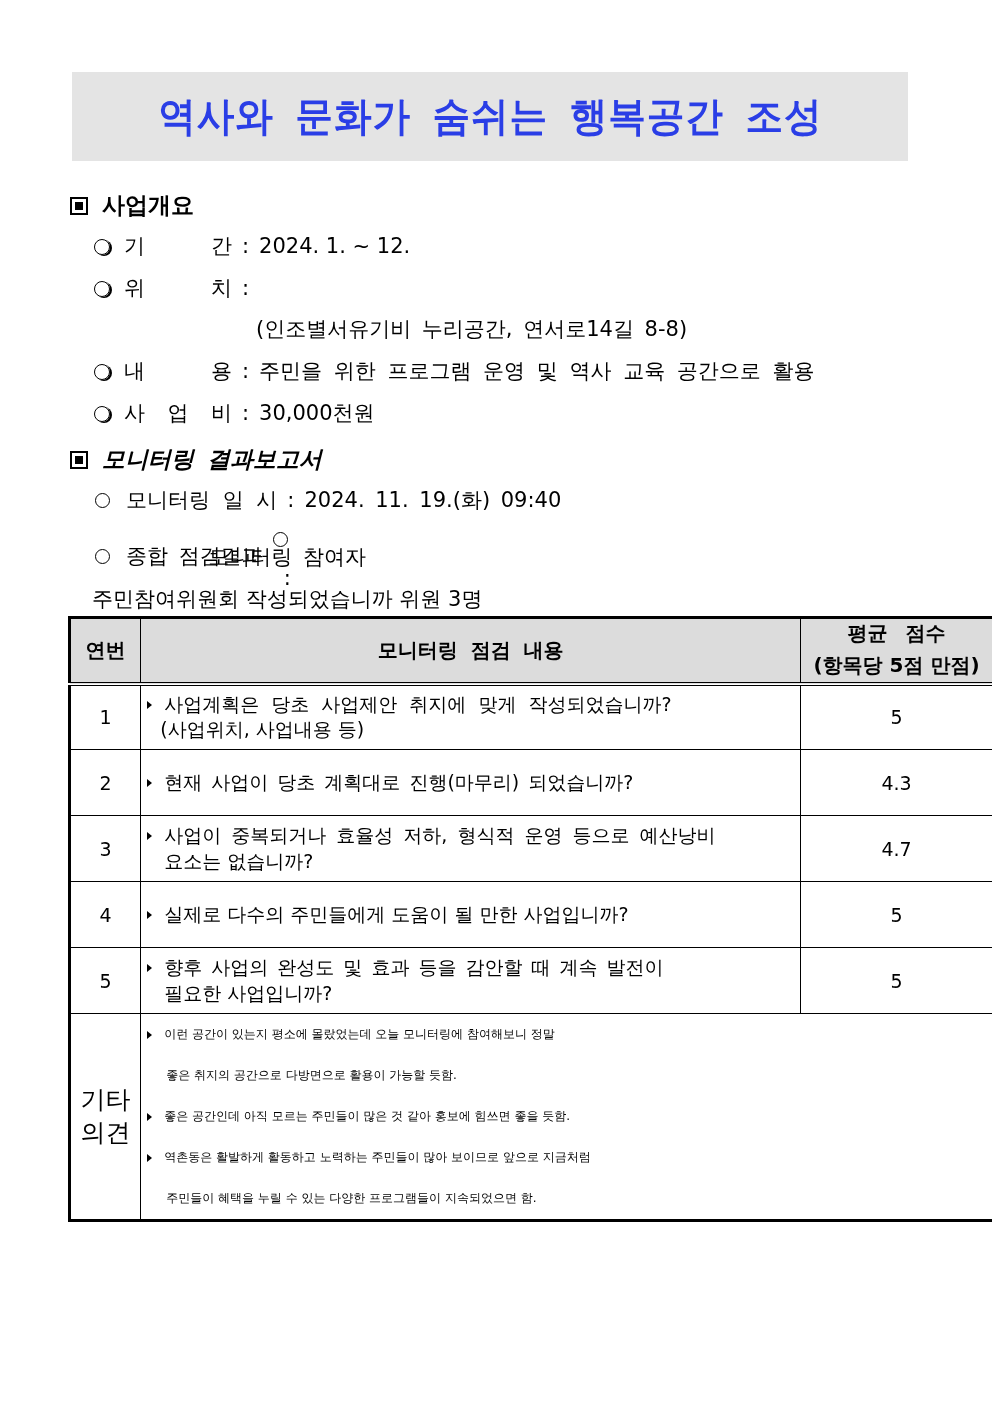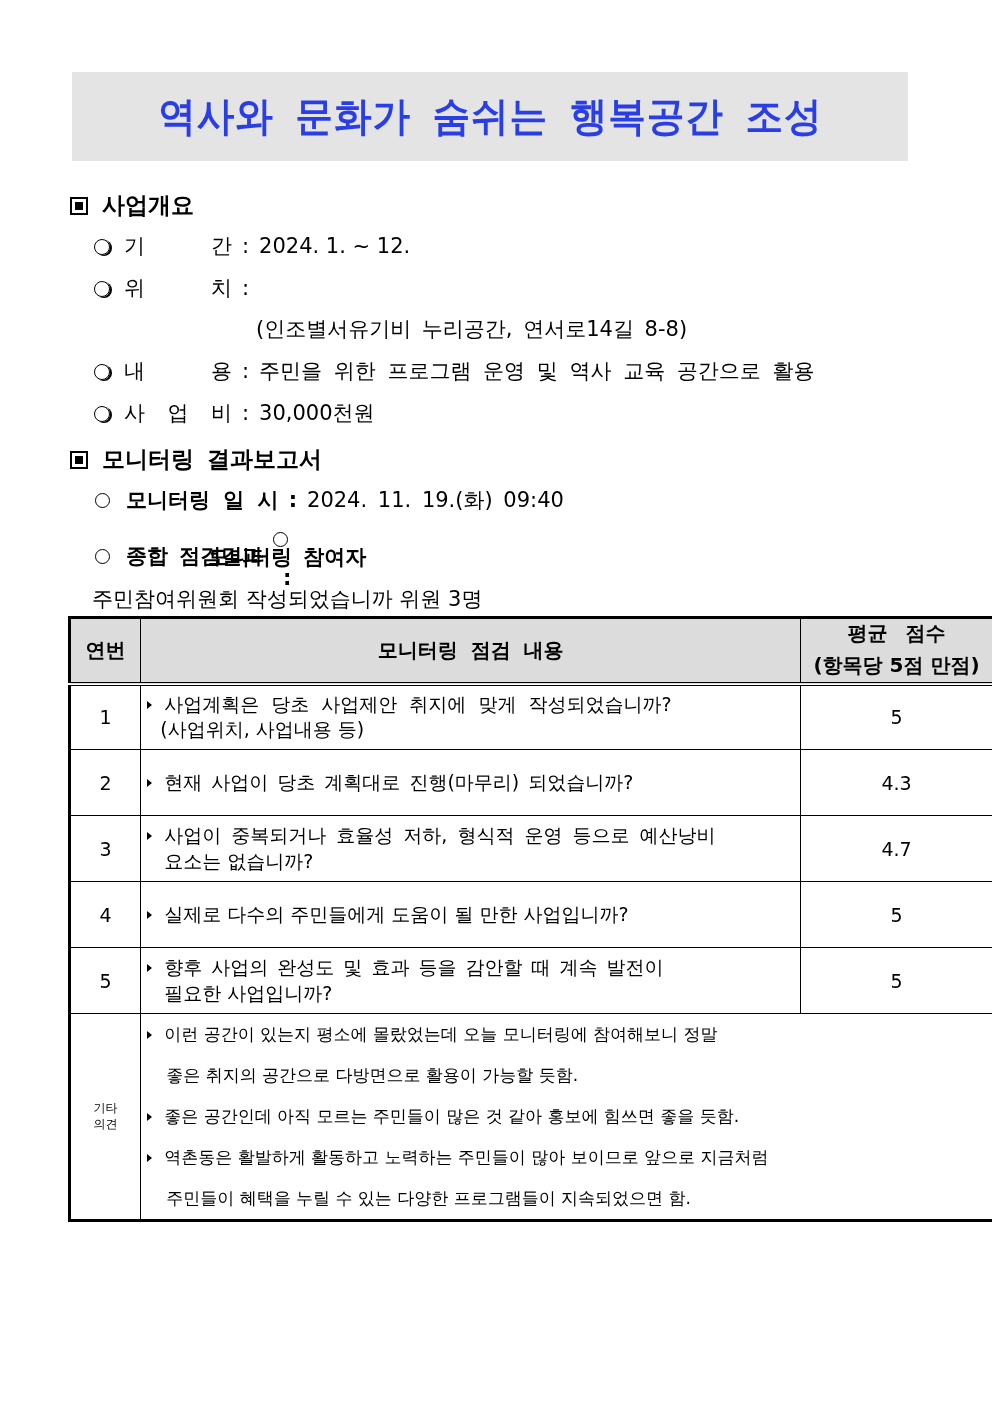--- a/index.html
+++ b/index.html
@@ -66,21 +66,21 @@
     .bullet-plain {
       display: inline-block;
       width: 15px; height: 15px;
       border-radius: 50%;
       border: 1.5px solid #000;
       margin-right: 16px;
       margin-left: 3px;
     }
     .lbl-wide { width: 108px; display: inline-flex; justify-content: space-between; }
     .colon { margin: 0 10px; }
-    .bold { font-weight: bold; }
+    .bold { font-weight: normal; }
 
     table.report {
       position: absolute;
       left: 68px; top: 616px;
       width: 927px;
       border-collapse: collapse;
       border: 3px solid #000;
       font-size: 19px;
     }
     table.report td, table.report th {
@@ -111,23 +111,23 @@
       border-top: 4px solid transparent;
       border-bottom: 4px solid transparent;
       border-left: 5px solid #000;
       margin-right: 12px;
       margin-top: 9px;
       flex: 0 0 auto;
     }
     .q-text { display: block; }
     .q-text .l2 { display: block; }
     td.opinion-cell { height: 253px; padding: 0 6px; }
-    .op-line { font-size: 17px; line-height: 41px; white-space: nowrap; }
+    .op-line { font-size: 12px; line-height: 41px; white-space: nowrap; }
     .op-cont { padding-left: 19px; }
-    .op-label { text-align: center; line-height: 1.3; font-size: 12px; }
+    .op-label { text-align: center; line-height: 1.3; font-size: 25px; }
   </style>
 </head>
 <body>
 
 <div class="title-box">
   <span class="title-text">역사와 문화가 숨쉬는 행복공간 조성</span>
 </div>
 
 <div class="section-head" style="top:190px;">
   <span class="square-icon"></span>
@@ -170,21 +170,21 @@
   <span class="bullet-shadow"></span>
   <span class="lbl-wide">
     <span>사</span>
     <span>업</span>
     <span>비</span>
   </span>
   <span class="colon">:</span>
   <span>30,000천원</span>
 </div>
 
-<div class="section-head" style="top:444px;">
+<div class="section-head" style="top:444px;font-style:italic;">
   <span class="square-icon"></span>
   <span style="word-spacing:5px;">모니터링 결과보고서</span>
 </div>
 
 <div class="line" style="left:92px; top:490px;">
   <span class="bullet-plain"></span>
   <span class="bold" style="word-spacing:6px;">모니터링 일 시</span>
   <span class="bold colon">:</span>
   <span style="word-spacing:4px;">2024. 11. 19.(화) 09:40</span>
 </div>

